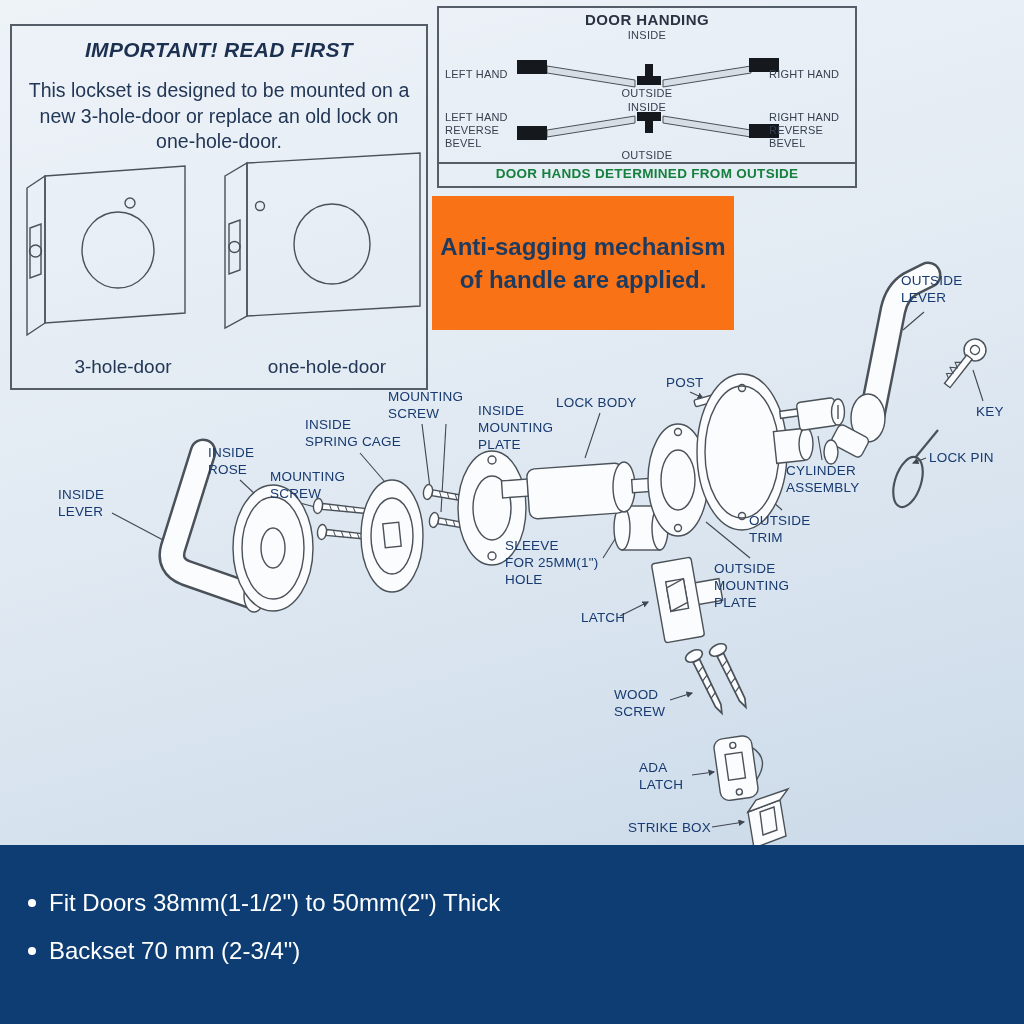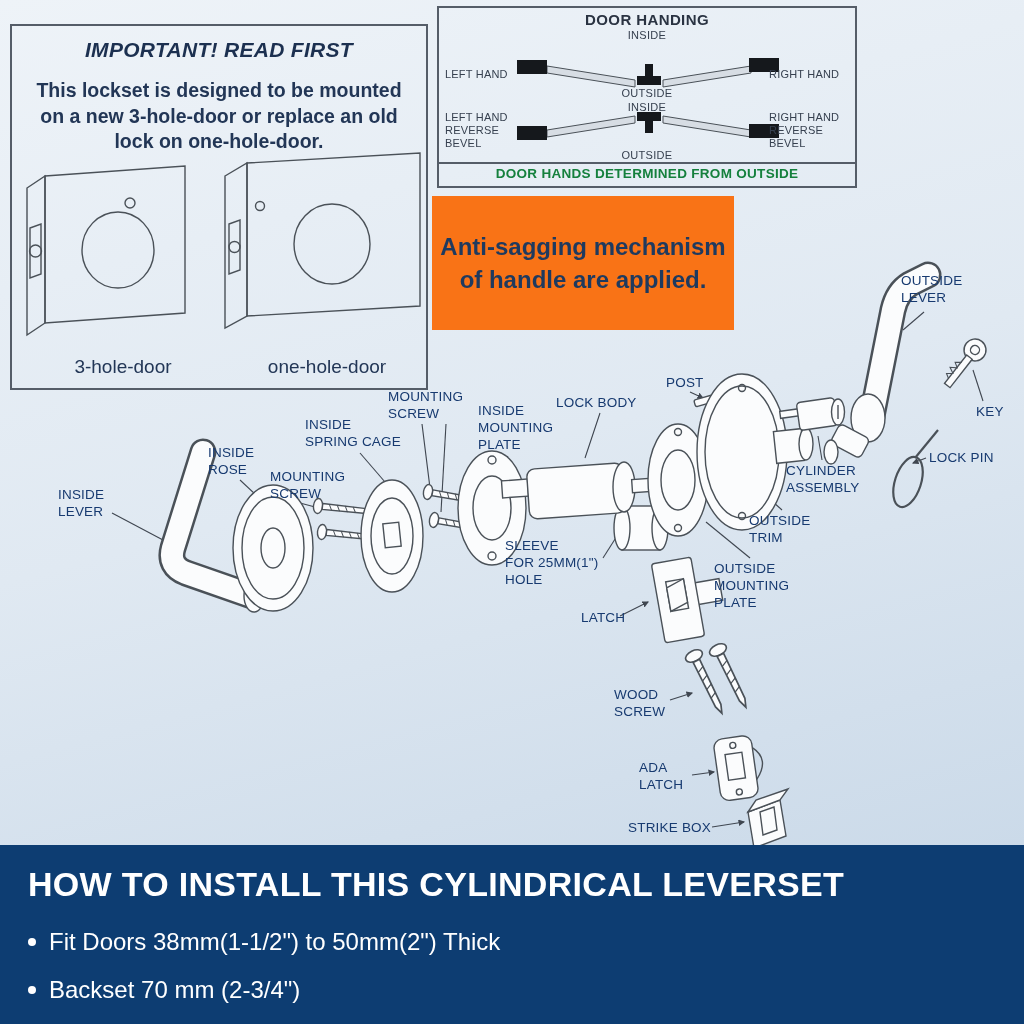--- a/index.html
+++ b/index.html
@@ -10,21 +10,21 @@
     background:linear-gradient(165deg,#eef3f8 0%,#e0e9f2 45%,#c4d5e6 100%);
   }
   .abs { position:absolute; }
   .box { border:2px solid #555d68; }
 
   
   .important-box { left:10px; top:24px; width:418px; height:366px; }
   .imp-title { position:absolute; top:12px; left:0; width:100%; text-align:center;
     font-size:21px; font-weight:bold; font-style:italic; color:#1c3050; letter-spacing:.3px; }
   .imp-body { position:absolute; top:52px; left:14px; width:386px; text-align:center;
-    font-size:19.5px; line-height:1.32; color:#223656;font-weight:bold; }
+    font-size:19.5px; line-height:1.32; color:#223656; }
   .door-label { position:absolute; top:330px; width:170px; text-align:center;
     font-size:19px; color:#223656; }
 
   
   .handing-box { left:437px; top:6px; width:420px; height:182px; }
   .h-title { position:absolute; top:3px; left:0; width:100%; text-align:center;
     font-size:15px; font-weight:bold; color:#2a3342; letter-spacing:.4px; }
   .h-center { position:absolute; left:0; width:100%; text-align:center;
     font-size:11px; color:#36404f; letter-spacing:.3px; }
   .h-lbl { position:absolute; font-size:11px; line-height:1.18; color:#36404f;
@@ -319,21 +319,20 @@
 LEVER</div>
   <div class="pl" style="left:976px;top:403px;">KEY</div>
   <div class="pl" style="left:929px;top:449px;">LOCK PIN</div>
   <div class="pl" style="left:614px;top:686px;">WOOD
 SCREW</div>
   <div class="pl" style="left:639px;top:759px;">ADA
 LATCH</div>
   <div class="pl" style="left:628px;top:819px;">STRIKE BOX</div>
 
   <footer class="abs banner">
-    <h1 class="banner-title">HOW TO INSTALL THIS CYLINDRICAL LEVERSET</h1>
     <div class="bullet-row first">
       <span class="bullet-dot"></span>
       <span>Fit Doors 38mm(1-1/2") to 50mm(2") Thick</span>
     </div>
     <div class="bullet-row second">
       <span class="bullet-dot"></span>
       <span>Backset 70 mm (2-3/4")</span>
     </div>
   </footer>
 

